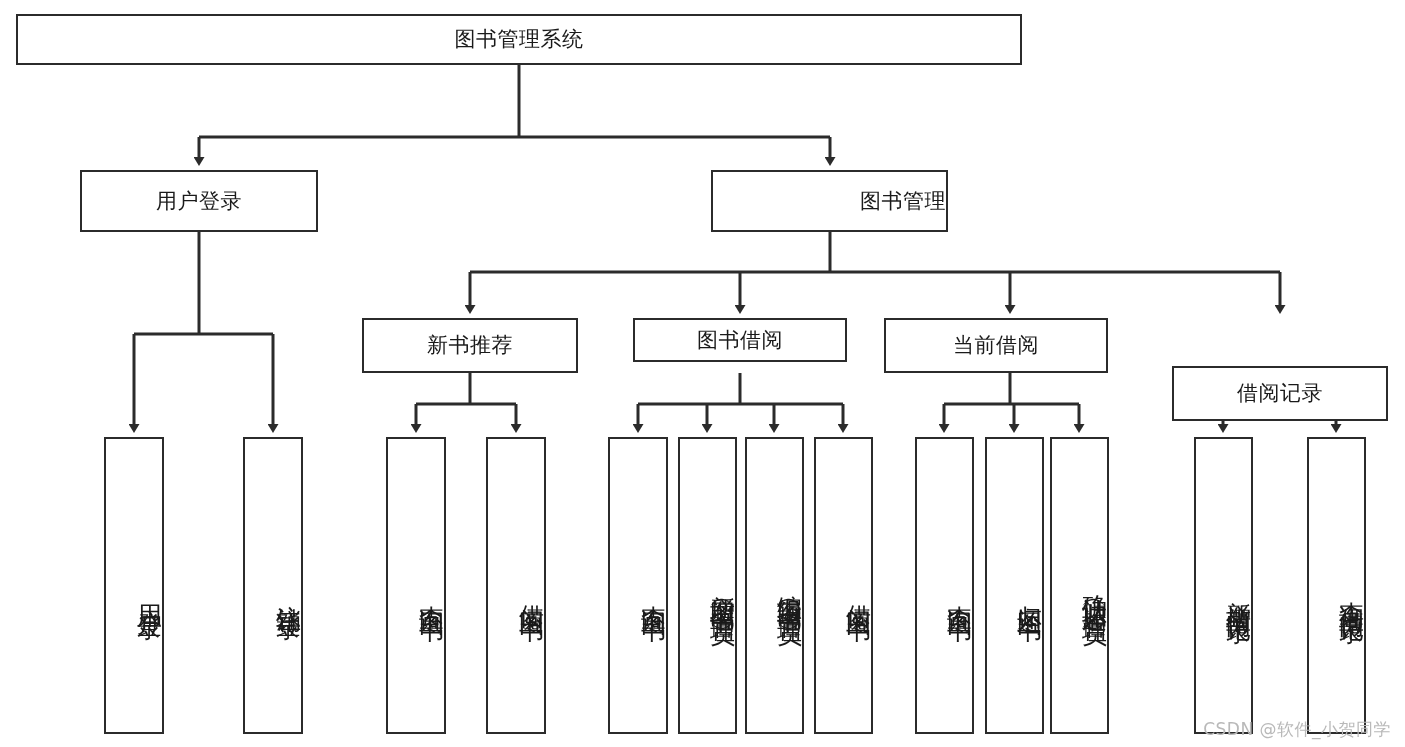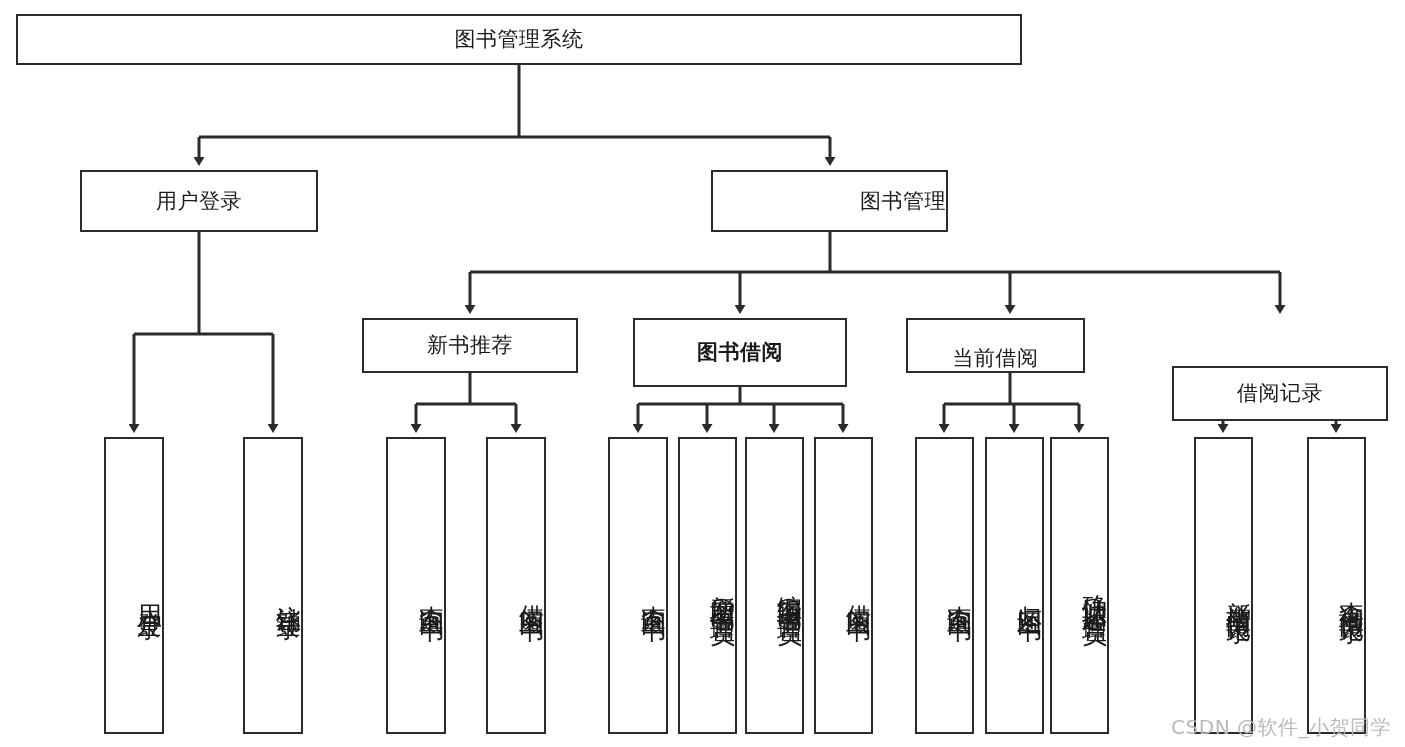--- a/index.html
+++ b/index.html
@@ -40,21 +40,21 @@
   .node.vert .lbl{
     writing-mode:vertical-rl;
     text-orientation:upright;
     font-size:25px;
     letter-spacing:4px;
     line-height:1;
   }
   #watermark{
     position:absolute;
     right:14px;bottom:6px;
-    font-size:20px;
+    font-size:17px;
     color:#b9b9b9;
     letter-spacing:0.5px;
     white-space:nowrap;
     pointer-events:none;
   }
   svg#edges{position:absolute;left:0;top:0;width:1405px;height:747px;}
 </style>
 </head>
 <body>
 
@@ -119,24 +119,24 @@
   <div class="node horiz" style="left: 80px; top: 170px; width: 238px; height: 62px;">
     <span class="lbl">用户登录</span>
   </div>
   <div class="node horiz" style="left: 711px; top: 170px; width: 237px; height: 62px; justify-content: flex-end;">
     <span class="lbl">图书管理</span>
   </div>
 
   <div class="node horiz" style="left: 362px; top: 318px; width: 216px; height: 55px;">
     <span class="lbl">新书推荐</span>
   </div>
-  <div class="node horiz" style="left: 633px; top: 318px; width: 214px; height: 69px; font-weight: bold;">
+  <div class="node horiz" style="left: 633px; top: 318px; width: 214px; height: 44px;">
     <span class="lbl">图书借阅</span>
   </div>
-  <div class="node horiz" style="left: 906px; top: 318px; width: 179px; height: 55px; align-items: flex-end;">
+  <div class="node horiz" style="left: 884px; top: 318px; width: 224px; height: 55px;">
     <span class="lbl">当前借阅</span>
   </div>
   <div class="node horiz" style="left: 1172px; top: 318px; width: 216px; height: 55px; margin-top: 48px;">
     <span class="lbl">借阅记录</span>
   </div>
 
   <div class="node vert" style="left: 104px; top: 437px; width: 60px; height: 297px;">
     <span class="lbl">用户登录</span>
   </div>
   <div class="node vert" style="left: 243px; top: 437px; width: 60px; height: 297px;">

